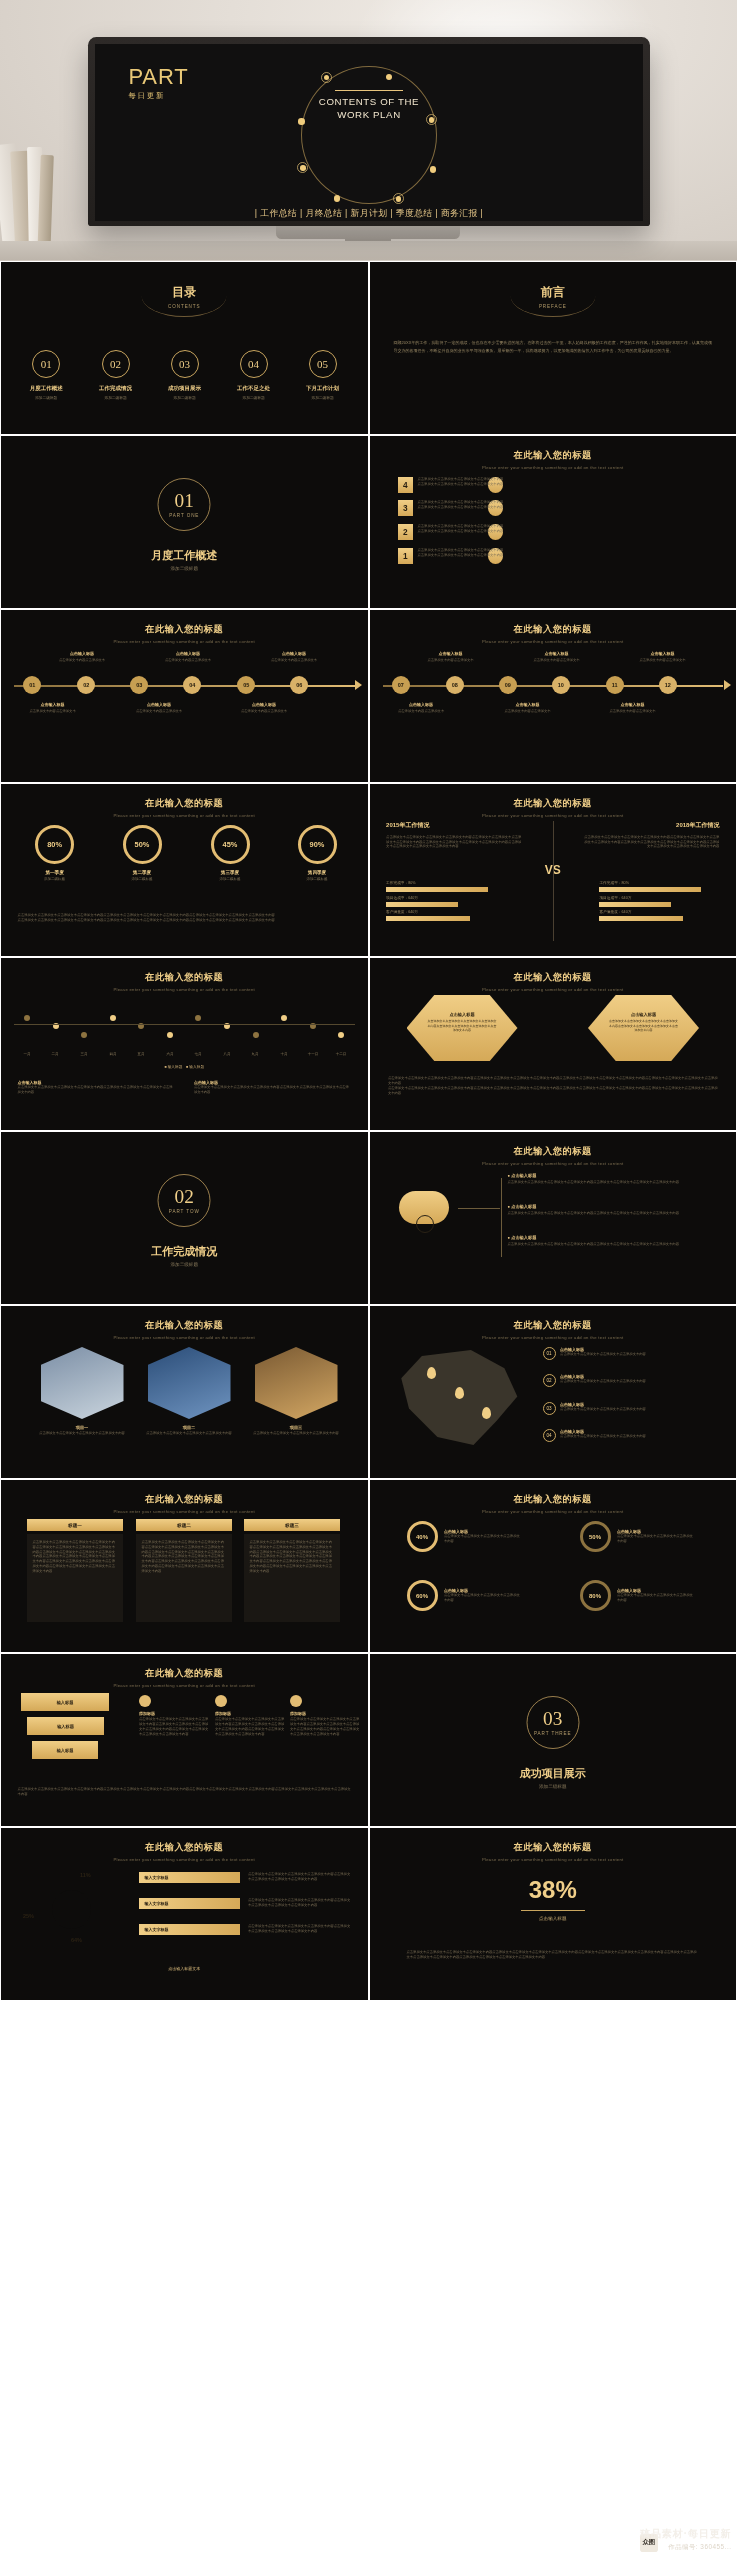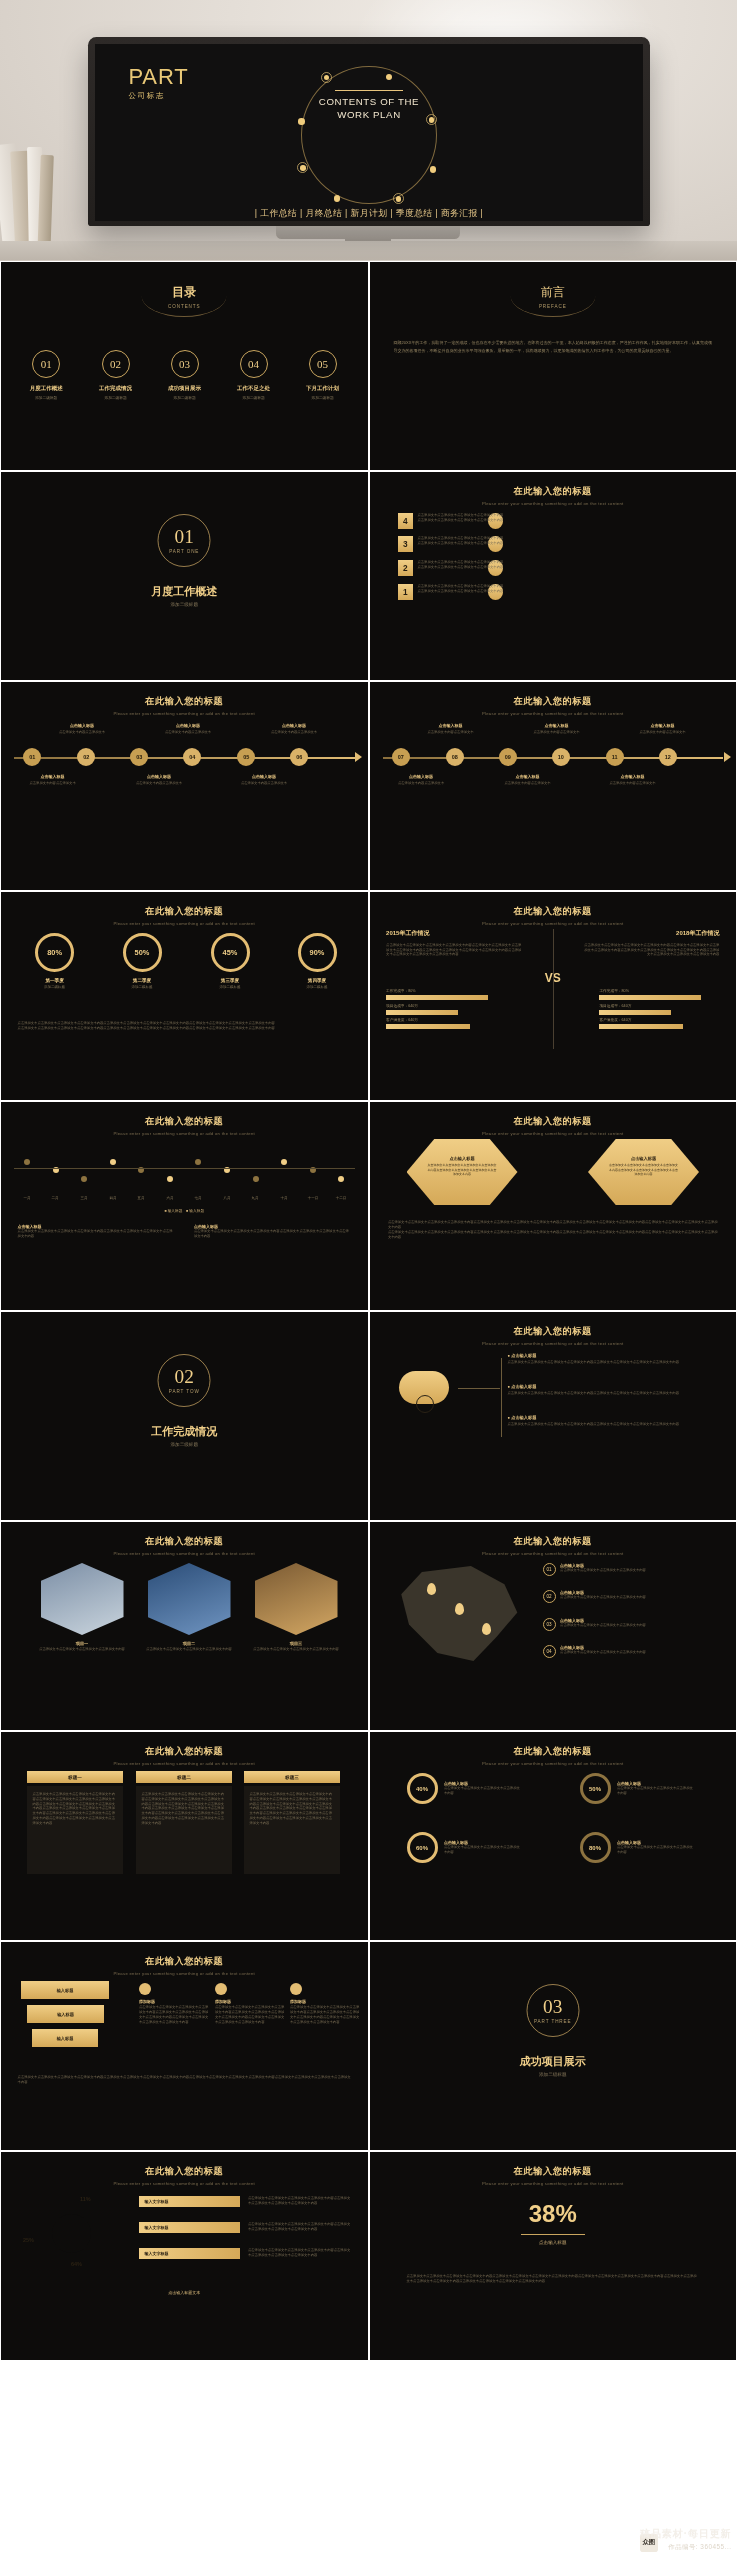--- a/index.html
+++ b/index.html
@@ -69,21 +69,21 @@
     background:linear-gradient(180deg,#fbeab4 0%,#e8c273 45%,#c99b45 70%,#f4ddа8 100%);
     color:#e7bf70;
     text-shadow:0 0.9px 0 rgba(0,0,0,.5);
   }
   .csub{position:absolute;left:0;right:0;top:164px;text-align:center;font-size:8.8px;color:#e8c98a;letter-spacing:0.4px;}
 
   
   .grid{width:737px;background:#fff;}
   .row{display:flex;width:737px;}
   .slide{
-    width:369px;height:210px;background:#0d0c0b;position:relative;overflow:hidden;
+    width:369px;height:174px;background:#0d0c0b;position:relative;overflow:hidden;
     border:0.9px solid #ffffff;
     color:#e6cf9c;
   }
   .hdr{position:absolute;left:0;right:0;top:13px;text-align:center;}
   .hdr .t{font-size:9.2px;color:#f0cf89;font-weight:bold;letter-spacing:0.6px;}
   .hdr .s{font-size:4.2px;color:#7d6e50;letter-spacing:0.3px;margin-top:2.8px;}
   .tiny{font-size:3.3px;line-height:1.5;color:#7e7157;}
 
   
   .sec-circle{
@@ -122,21 +122,21 @@
   </div>
   <div class="mon-neck"></div>
   <div class="mon-base"></div>
   <div class="desk"></div>
 
   <div class="monitor">
     <div class="screen">
 
       <div class="cover-logo">
         <div class="lg">PART</div>
-        <div class="lgsub">公司标志</div>
+        <div class="lgsub">每日更新</div>
       </div>
 
       <div class="ringwrap">
         <div class="ring"></div>
         <div class="dot o" style="left:20px;top:5.5px;"></div>
         <div class="dot" style="left:85px;top:7.4px;"></div>
         <div class="dot" style="left:-2.8px;top:52px;"></div>
         <div class="dot o" style="left:125px;top:48px;"></div>
         <div class="dot o" style="left:-3.7px;top:96px;"></div>
         <div class="dot" style="left:129px;top:100px;"></div>
@@ -187,21 +187,21 @@
   </div>
   <div style="position:absolute;left:291px;top:88px;width:61px;text-align:center;">
     <div style="width:28px;height:28px;margin:0 auto;border:0.9px solid #c9a65f;border-radius:50%;display:flex;align-items:center;justify-content:center;font-size:11px;color:#f0cf89;font-family:'Liberation Serif',serif;">05</div>
     <div style="font-size:5.5px;color:#f0cf89;font-weight:bold;margin-top:7.4px;">下月工作计划</div>
     <div style="font-size:3.7px;color:#8a7b5c;margin-top:2.8px;">添加二级标题</div>
   </div>
   </div>
   <div class="slide">
     <div style="position:absolute;left:50%;top:13px;transform:translateX(-50%);width:85px;height:42px;border-bottom:0.9px solid rgba(210,170,100,.5);border-radius:0 0 50% 50%;"></div>
     <div class="center" style="top:22px;">
-      <div style="font-size:12px;color:#f0cf89;font-weight:normal;">前言</div>
+      <div style="font-size:12px;color:#f0cf89;font-weight:bold;">前言</div>
       <div style="font-size:4.6px;color:#b29a68;letter-spacing:0.9px;margin-top:2.8px;">PREFACE</div>
     </div>
     <div style="position:absolute;left:24px;right:24px;top:77px;font-size:4px;line-height:1.9;color:#9c8b66;text-align:justify;">回顾20XX年的工作，我取得了一定的成绩，但也存在不少需要改进的地方。在即将过去的一年里，本人始终以积极的工作态度，严谨的工作作风，扎实地做好本职工作，认真完成领导交办的各项任务，不断提升自身的业务水平与综合素质。展望新的一年，我将继续努力，以更加饱满的热情投入到工作中去，为公司的发展贡献自己的力量。</div>
   </div>
 </div>
     <div class="row">
   <div class="slide">
     <div class="sec-circle">
       <div class="n">01</div>
       <div class="p">PART ONE</div>

